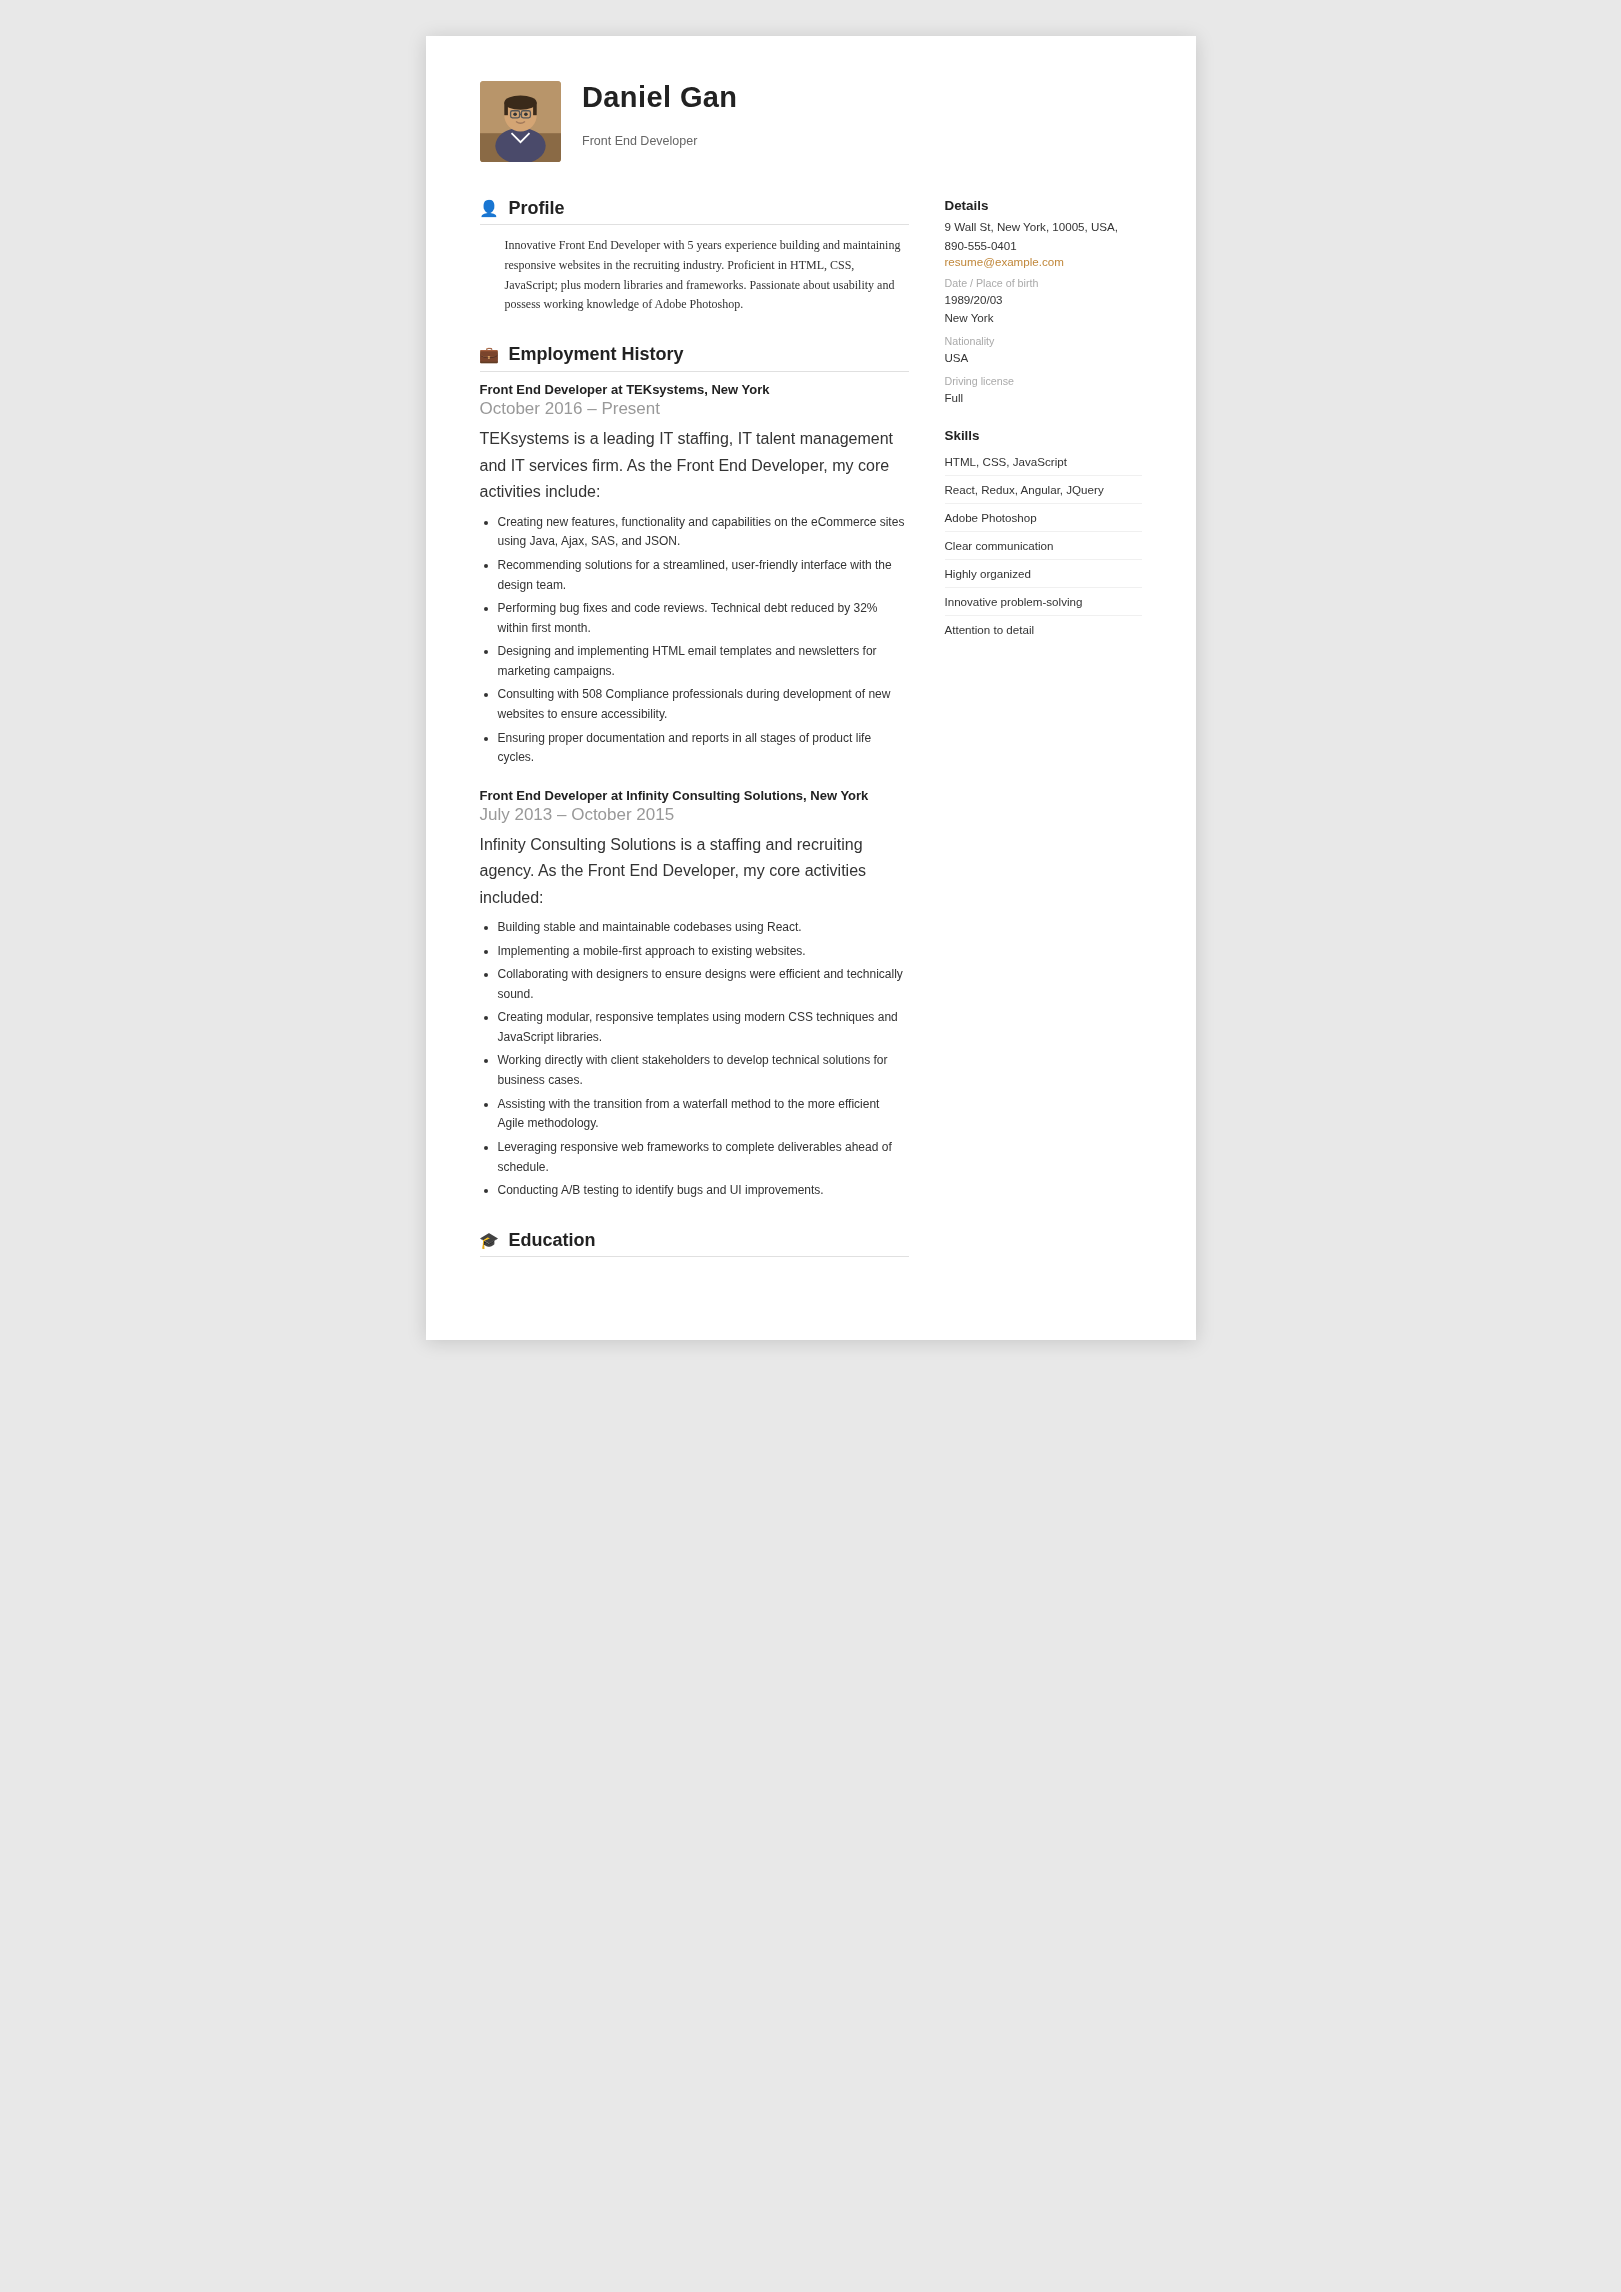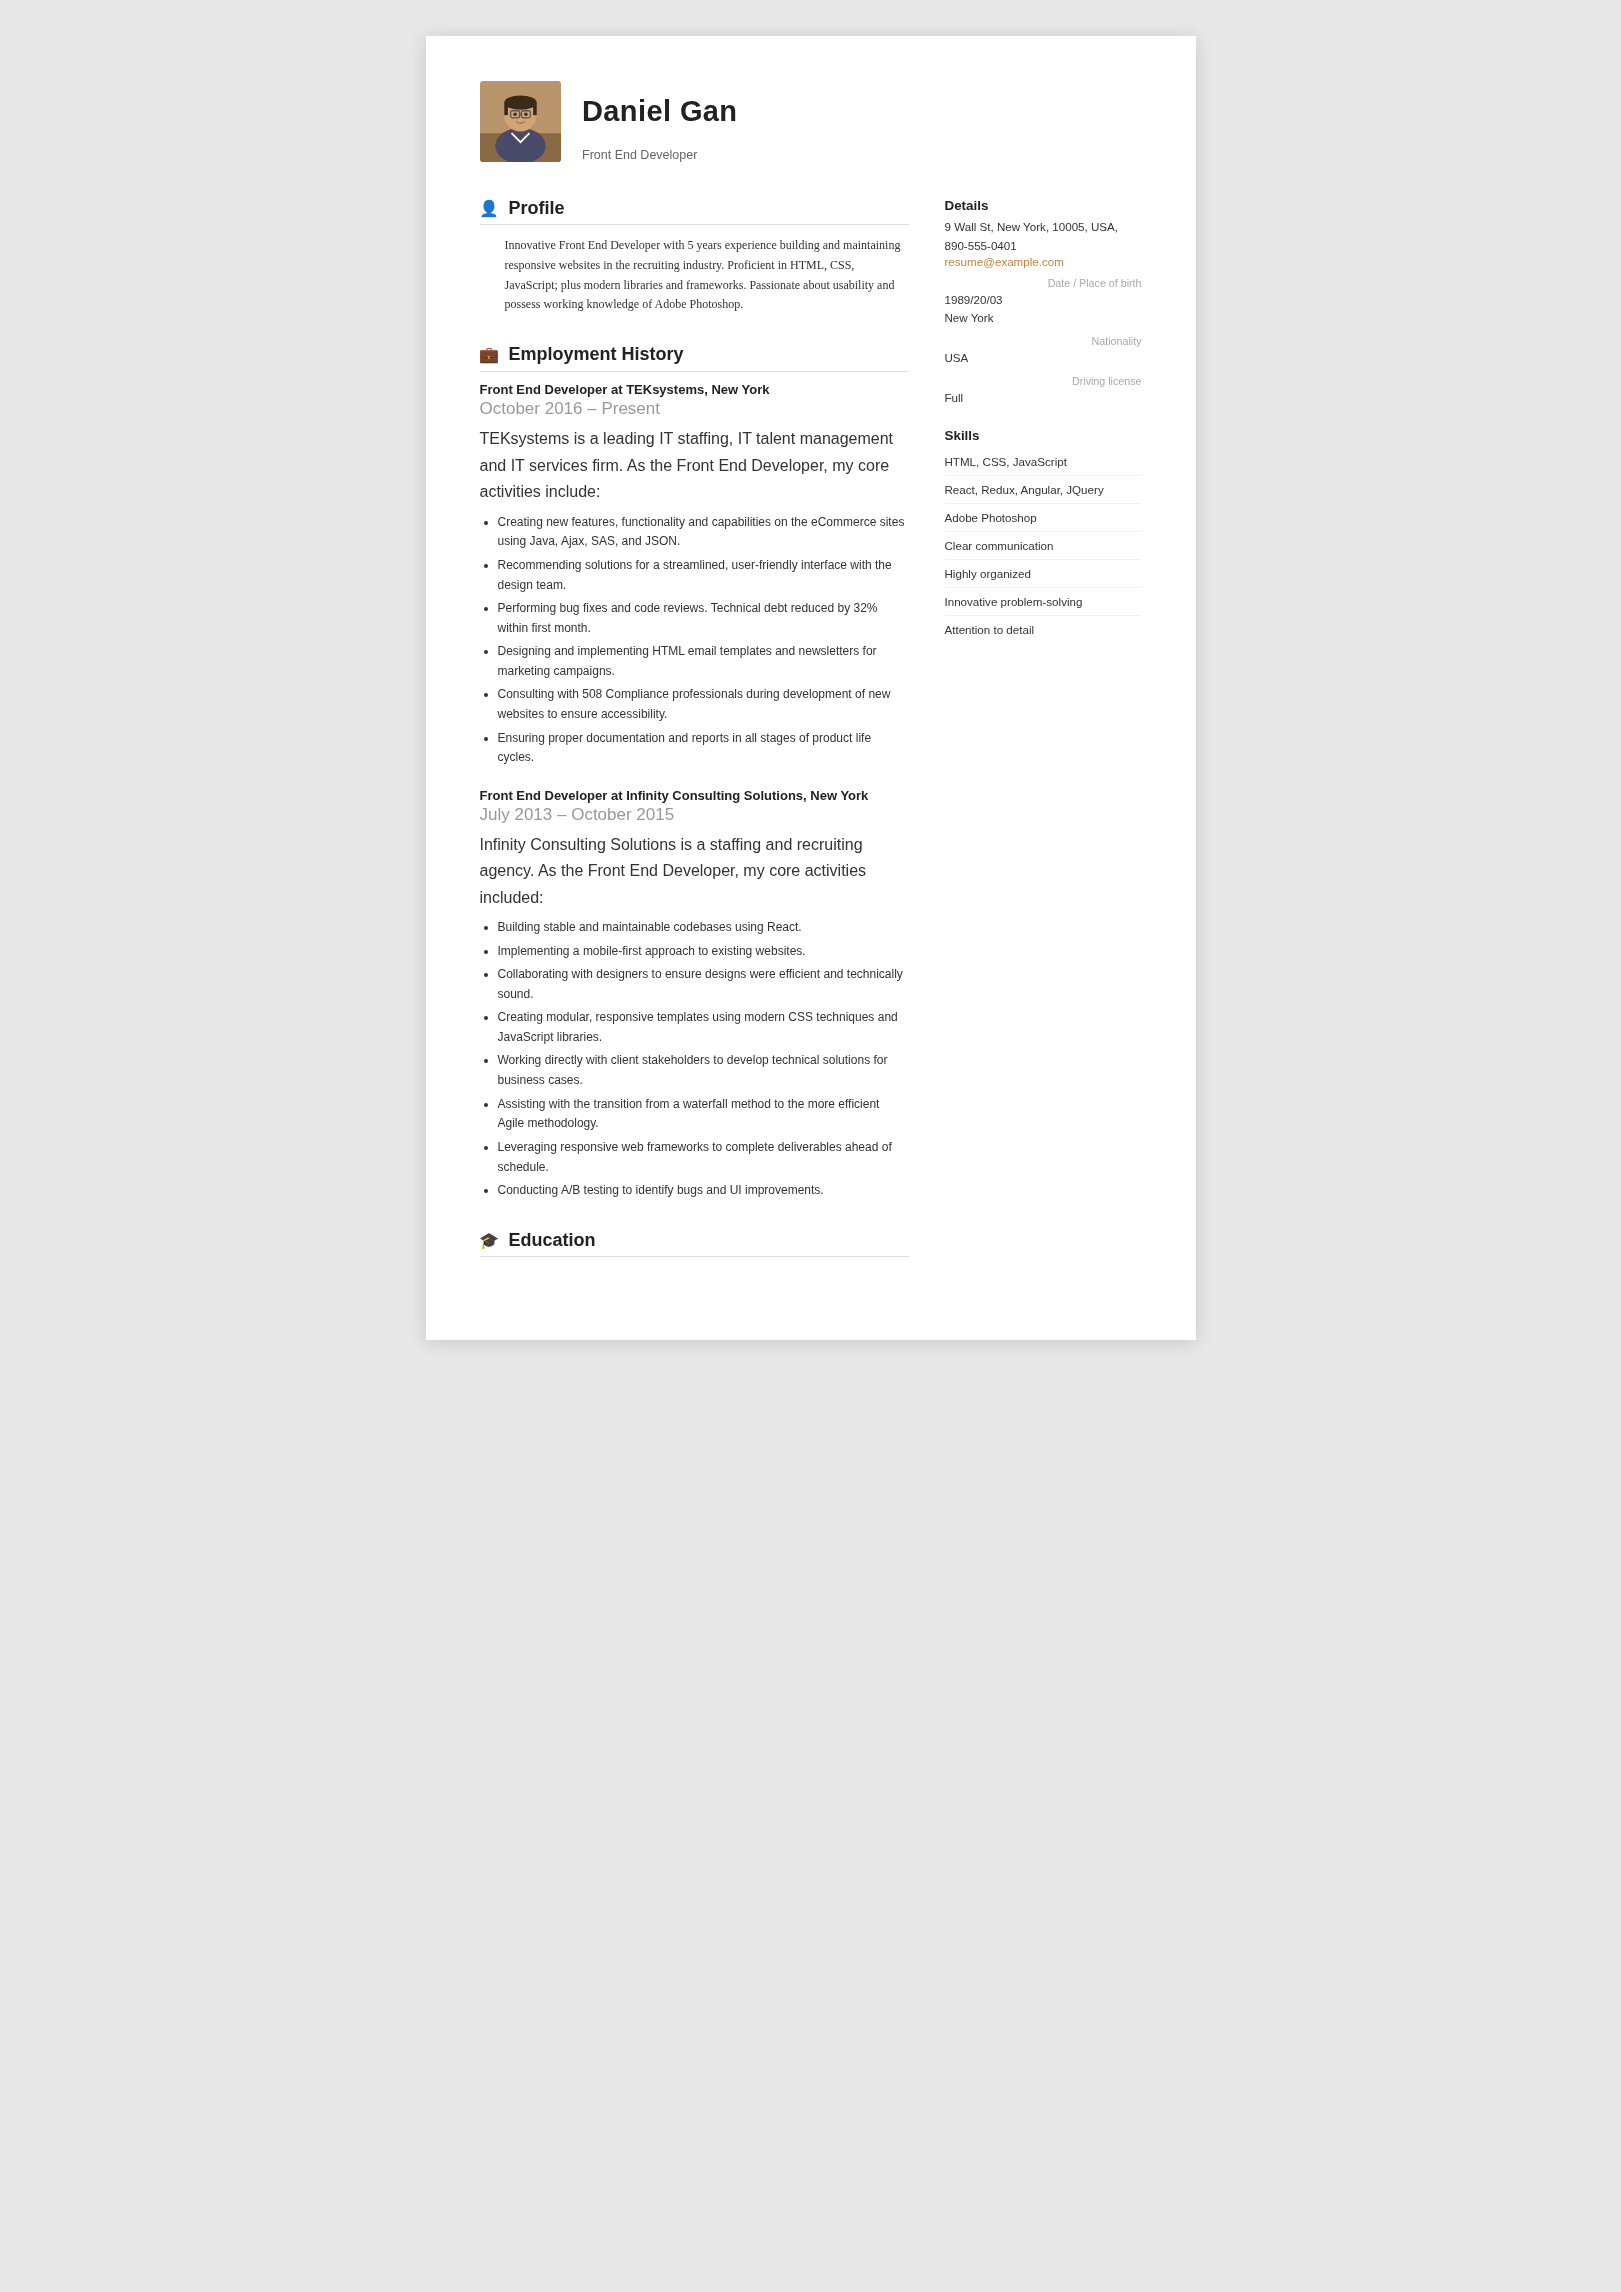--- a/index.html
+++ b/index.html
@@ -15,21 +15,21 @@
     .resume-page {
       background: #fff;
       width: 770px;
       min-height: 1075px;
       padding: 45px 54px 54px 54px;
       box-shadow: 0 1.8px 18px rgba(0,0,0,0.15);
     }
     
     .header {
       display: flex;
-      align-items: flex-end;
+      align-items: flex-start;
       margin-bottom: 36px;
       border-bottom: none;
     }
     .avatar {
       width: 81px;
       height: 81px;
       border-radius: 3.6px;
       overflow: hidden;
       margin-right: 21.5px;
       flex-shrink: 0;
@@ -150,21 +150,20 @@
       font-size: 11.6px;
       color: #c0873a;
       font-family: 'Arial', sans-serif;
     }
     .detail-label {
       font-size: 10.7px;
       color: #aaa;
       font-family: 'Arial', sans-serif;
       margin-top: 9px;
       margin-bottom: 1.8px;
-      text-align: right;
     }
     .detail-value {
       font-size: 11.6px;
       color: #333;
       font-family: 'Arial', sans-serif;
       line-height: 1.5;
     }
     .skills-list {
       list-style: none;
       padding: 0;

